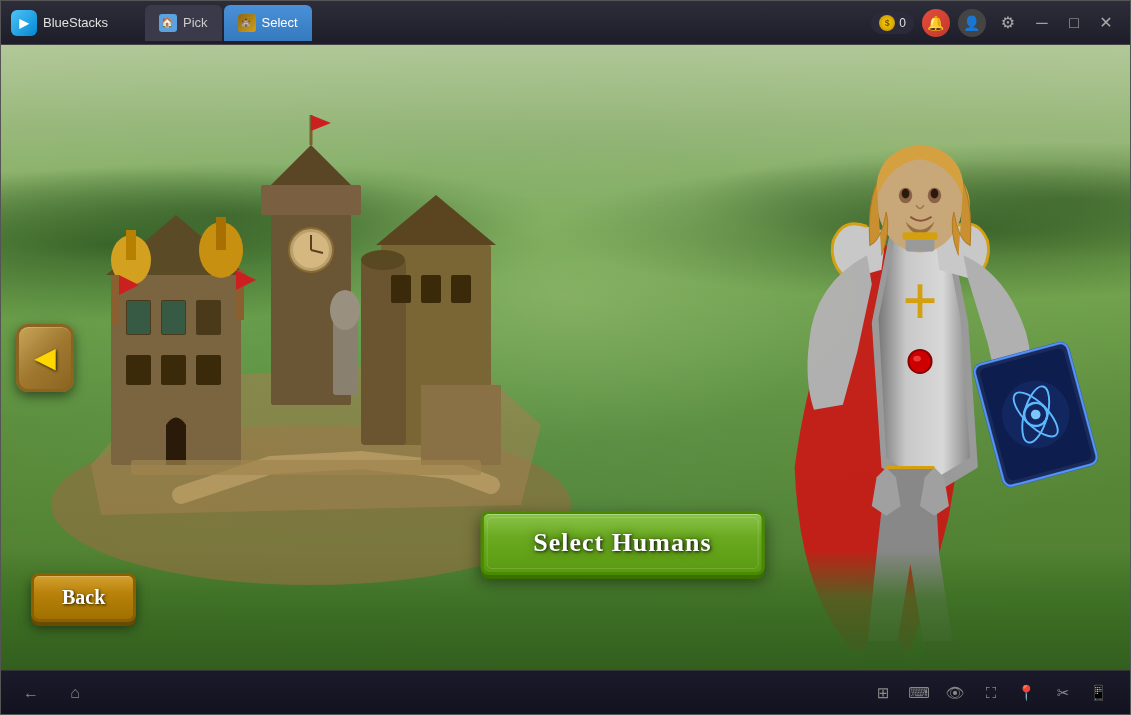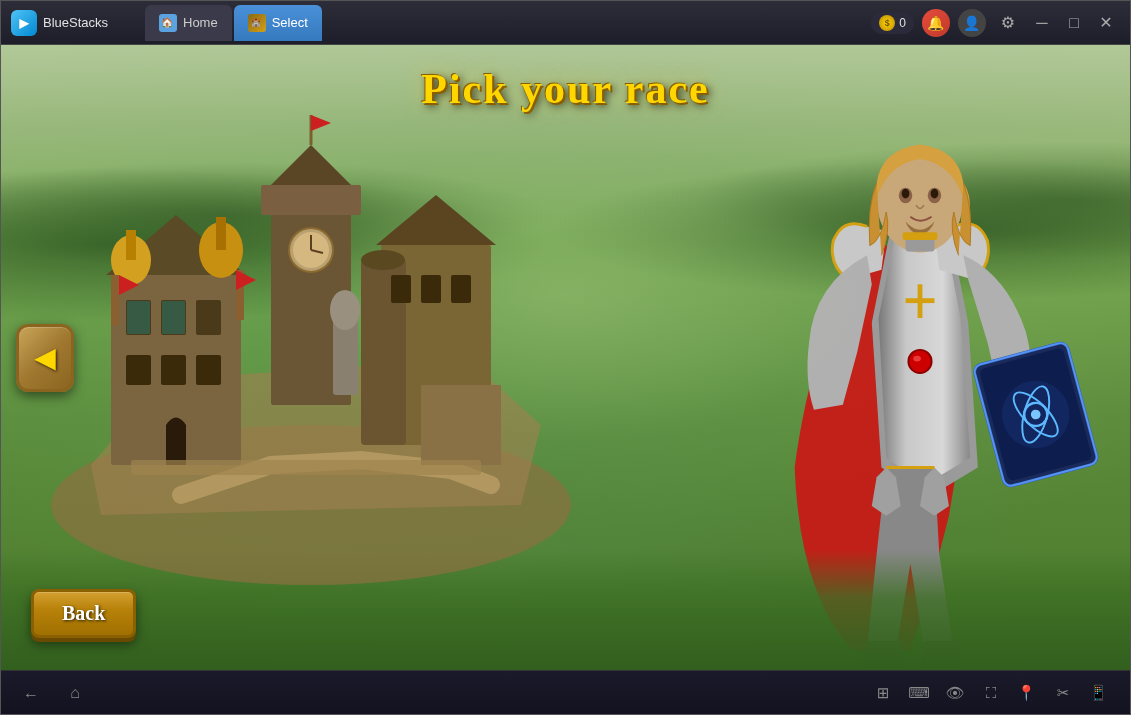--- a/index.html
+++ b/index.html
@@ -341,21 +341,21 @@
       color: white;
       text-shadow: 1px 1px 3px rgba(0,0,0,0.8), 0 0 10px rgba(0,0,0,0.5);
       white-space: nowrap;
       font-family: 'Georgia', serif;
       letter-spacing: 1px;
     }
 
     
     .back-btn {
       position: absolute;
-      bottom: 32px;
+      bottom: 48px;
       left: 30px;
       z-index: 20;
       cursor: pointer;
     }
 
     .back-btn-inner {
       background: linear-gradient(180deg, #d4a030 0%, #b8820a 40%, #a07000 100%);
       border: 3px solid #8b6000;
       border-radius: 8px;
       padding: 10px 28px;
@@ -456,21 +456,21 @@
   <div class="title-bar">
     <div class="title-bar-logo">
       <div class="bs-logo">▶</div>
       <span class="bs-text">BlueStacks</span>
     </div>
 
     <div class="tabs-area">
 
       <div class="tab tab-home">
         <div class="tab-icon tab-home-icon">🏠</div>
-        <span>Home</span>
+        <span>Pick</span>
       </div>
 
       <div class="tab tab-active">
         <div class="tab-icon tab-game-icon">🏰</div>
         <span>Select</span>
       </div>
     </div>
 
     <div class="title-bar-controls">
       <div class="coin-display">
@@ -552,23 +552,20 @@
 
       <rect x="80" y="170" width="8" height="50" fill="#8a6030"></rect>
       <polygon points="88,170 108,180 88,190" fill="#cc2020"></polygon>
       <rect x="205" y="165" width="8" height="50" fill="#8a6030"></rect>
       <polygon points="205,165 225,175 205,185" fill="#cc2020"></polygon>
 
       <rect x="302" y="210" width="25" height="80" fill="#8a8070" rx="3"></rect>
       <ellipse cx="314" cy="205" rx="15" ry="20" fill="#9a9080"></ellipse>
     </svg>
 
-    <div class="pick-race-title">
-      <span class="pick-race-text">Pick your race</span>
-    </div>
 
     <div class="nav-arrow-left">
       <span></span>
     </div>
 
     <svg class="knight-svg" viewBox="0 0 420 560" xmlns="http://www.w3.org/2000/svg">
 
       <path d="M160 120 Q100 200 80 350 Q85 480 140 540 L200 540 Q220 480 240 400 L260 280 Q240 180 220 120 Z" fill="#cc1515" opacity="0.9"></path>
 
       <path d="M180 100 L240 100 L260 200 L270 350 L220 380 L170 350 L160 200 Z" fill="#9a9a9a"></path>
@@ -647,20 +644,25 @@
       <path d="M215 530 L210 560 L255 560 L250 530 Z" fill="#5a5540"></path>
 
       <path d="M175 350 L185 360 L190 390 L175 400 L160 390 L165 360 Z" fill="#a0a0a0"></path>
       <path d="M225 350 L235 360 L240 390 L225 400 L210 390 L215 360 Z" fill="#a0a0a0"></path>
 
       <path d="M175 350 L225 350" stroke="#d4a010" stroke-width="3"></path>
     </svg>
 
     <div class="grass-ground"></div>
 
+    <div class="select-humans-btn">
+      <div class="select-btn-inner">
+        <span class="select-btn-text">Select Humans</span>
+      </div>
+    </div>
 
     <div class="back-btn">
       <div class="back-btn-inner">
         <span class="back-btn-text">Back</span>
       </div>
     </div>
 
   </div>
 
   <div class="taskbar">

